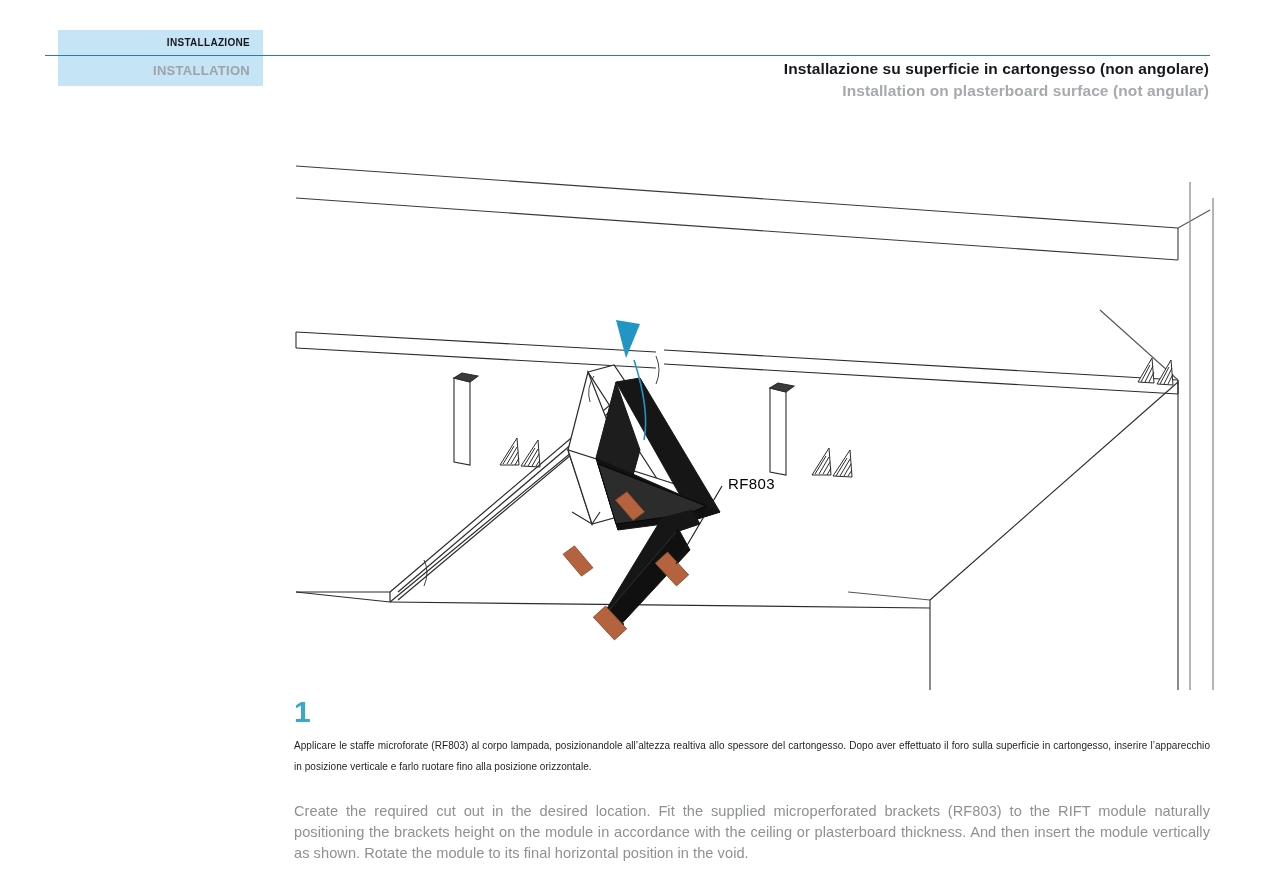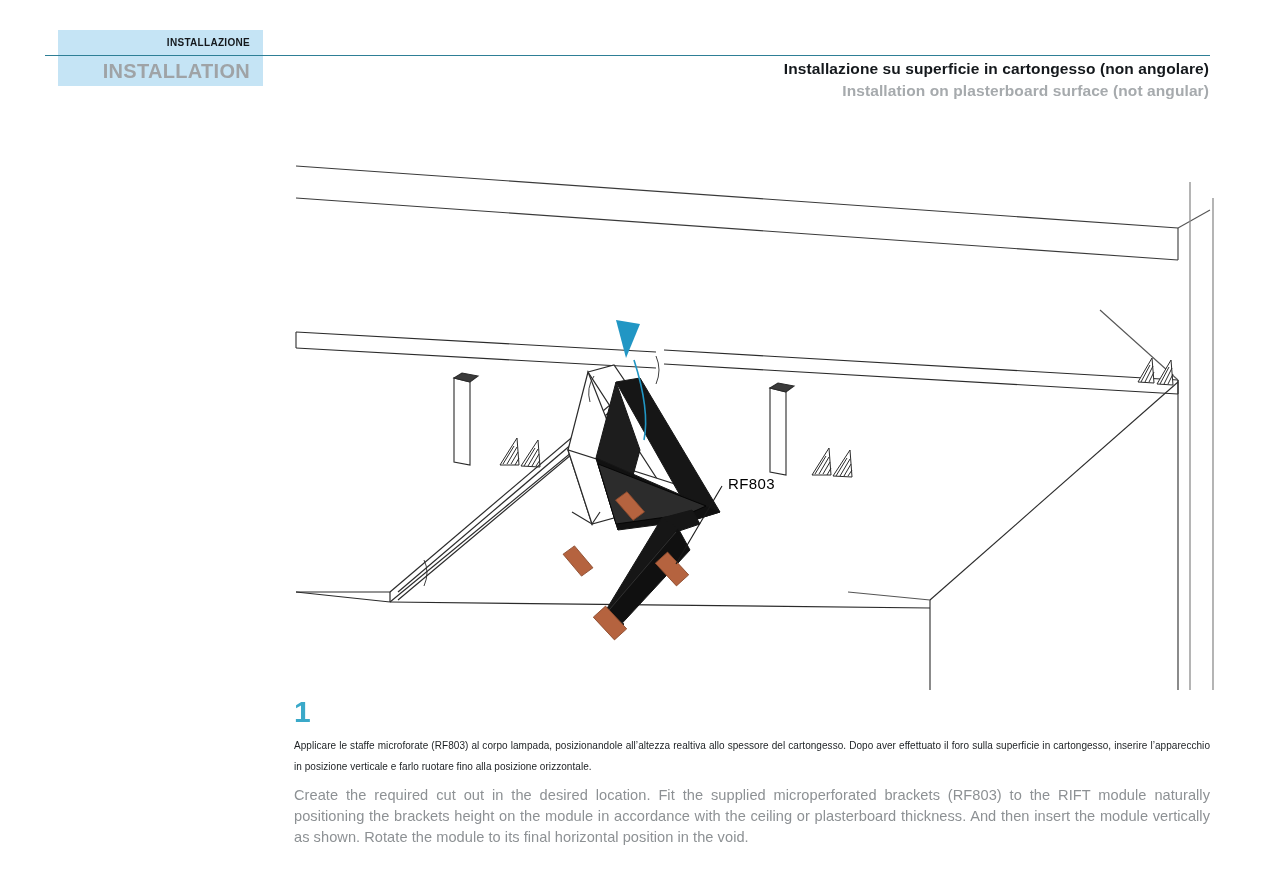--- a/index.html
+++ b/index.html
@@ -45,21 +45,21 @@
     white-space: nowrap;
   }
   #section-title-en {
     position: absolute;
     left: 58px;
     top: 58px;
     width: 192px;
     height: 26px;
     line-height: 26px;
     text-align: right;
-    font-size: 20px;
+    font-size: 13px;
     font-weight: bold;
     letter-spacing: 0.3px;
     color: #9fa3a6;
     white-space: nowrap;
   }
   #header-rule {
     position: absolute;
     left: 45px;
     top: 55px;
     width: 1165px;
@@ -125,21 +125,21 @@
   }
   #step-text-it {
     margin-top: 8px;
     font-size: 10px;
     line-height: 21px;
     color: #1b1f22;
     text-align: justify;
     letter-spacing: 0.05px;
   }
   #step-text-en {
-    margin-top: 8px;
+    margin-top: 24px;
     font-size: 14.6px;
     line-height: 21px;
     color: #8d9194;
     text-align: justify;
     letter-spacing: 0.05px;
   }
 </style>
 </head>
 <body>
 

